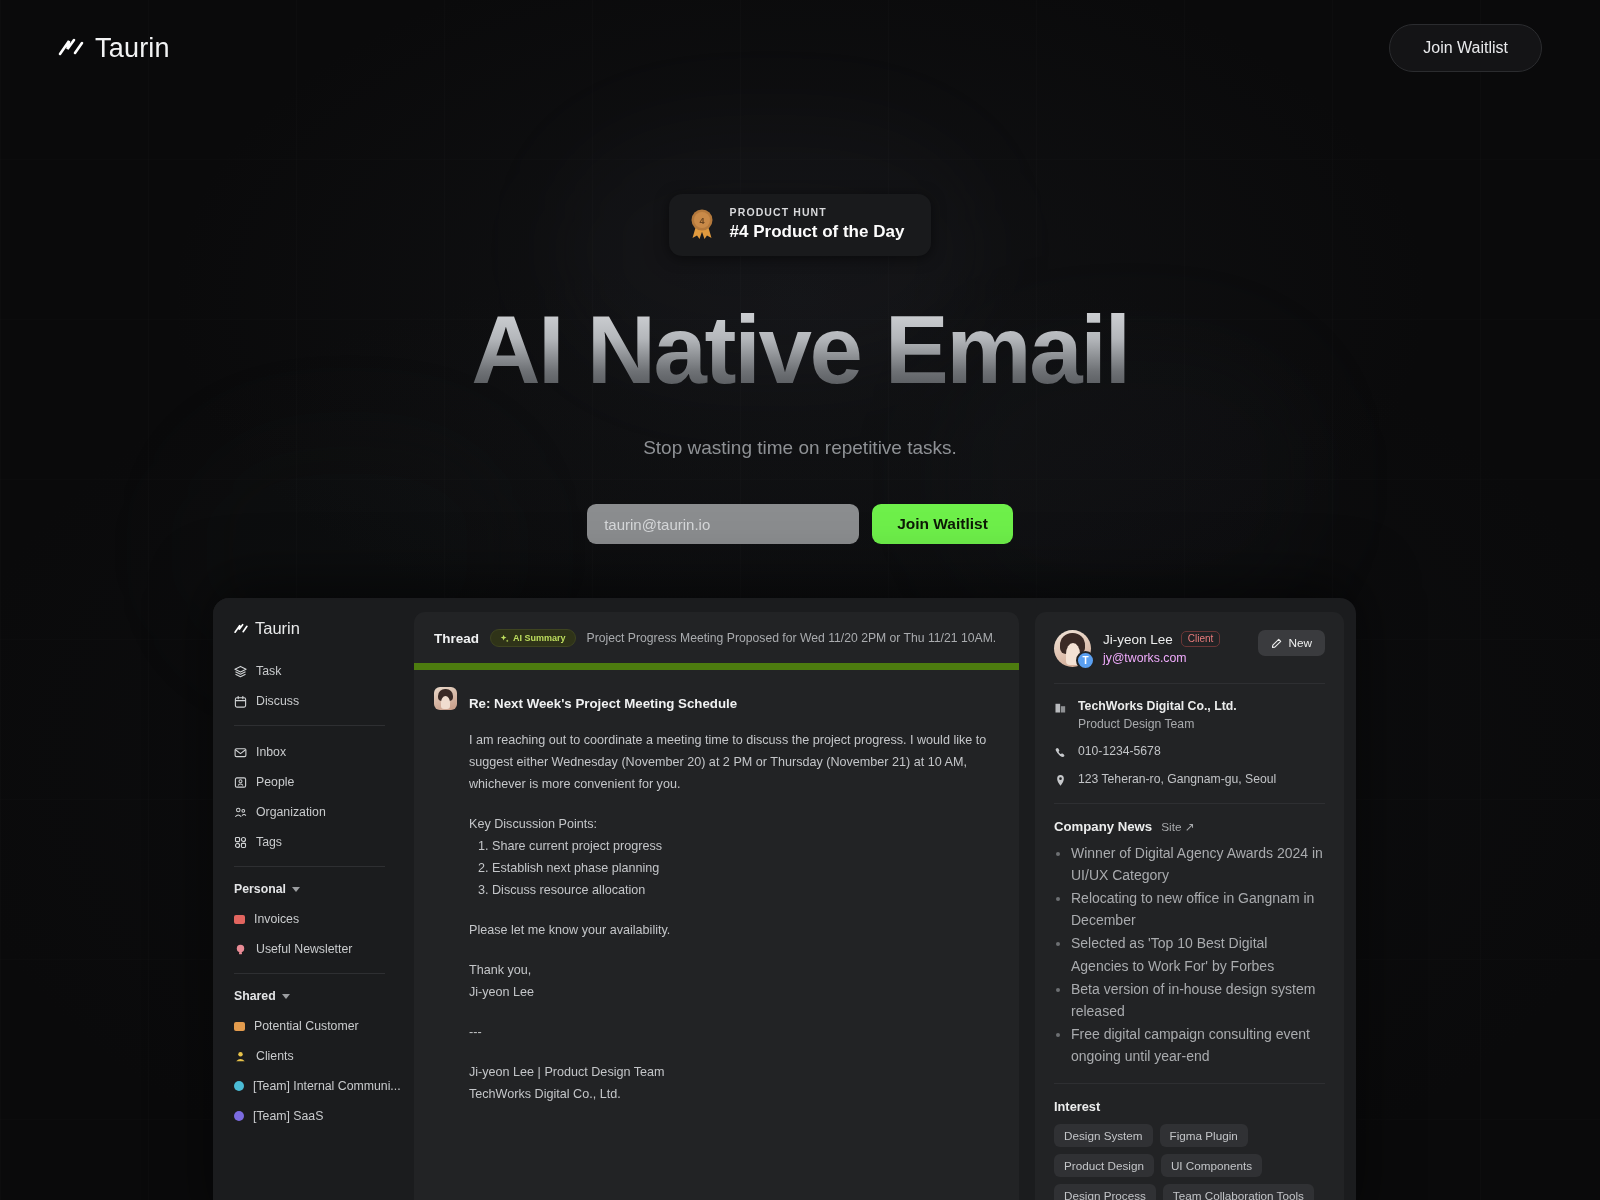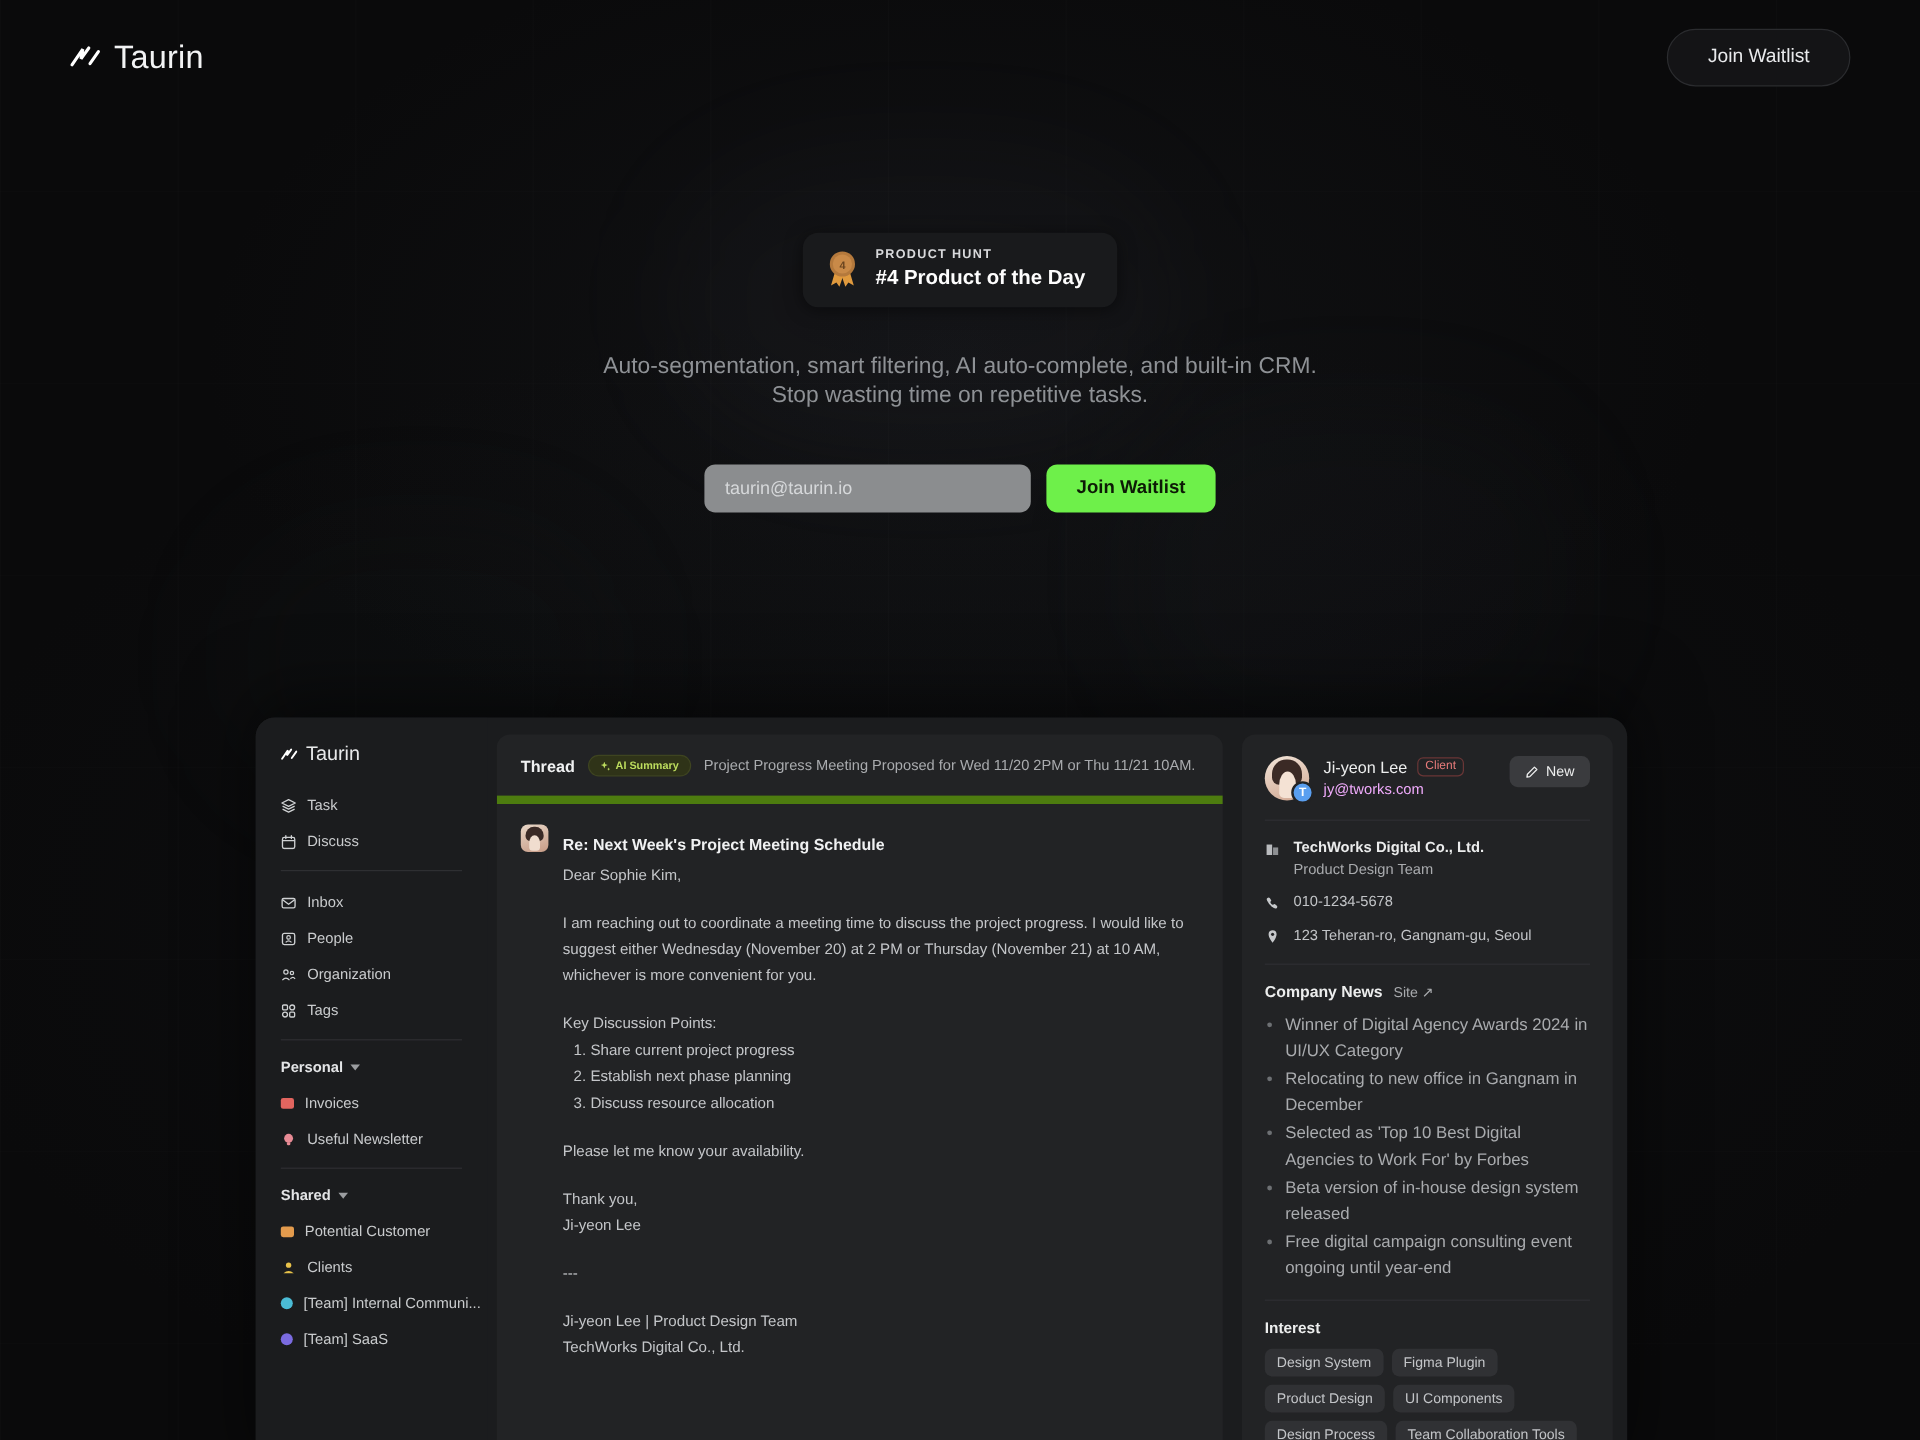--- a/index.html
+++ b/index.html
@@ -263,23 +263,23 @@
       <circle cx="15" cy="12" r="10.5" fill="#b4793c"></circle>
       <circle cx="15" cy="12" r="8" fill="#c98a48"></circle>
       <text x="15" y="16" font-size="9" font-family="Liberation Sans, sans-serif" fill="#6a4520" text-anchor="middle" font-weight="bold">4</text>
     </svg>
     <div class="ph-text">
       <div class="ph-kicker">PRODUCT HUNT</div>
       <div class="ph-title">#4 Product of the Day</div>
     </div>
   </div>
 
+  <h1 class="hero-h1">AI Native Email</h1>
 
   <div class="hero-sub">
-    <div>Auto-segmentation, smart filtering, AI auto-complete, and built-in CRM.</div>
     <div>Stop wasting time on repetitive tasks.</div>
   </div>
 
   <div class="hero-form">
     <input class="email-input" type="text" placeholder="taurin@taurin.io" style="">
     <button class="submit-btn">Join Waitlist</button>
   </div>
 </div>
 
 <div class="app">
@@ -413,21 +413,20 @@
       </div>
 
       <div class="msg">
         <div class="msg-top">
           <div class="avatar-sm"></div>
           <div style="flex:1;min-width:0;">
             <div class="msg-subject">Re: Next Week's Project Meeting Schedule</div>
           </div>
         </div>
         <div style="padding-left:35px;">
-          <div class="msg-body">Dear Sophie Kim,</div>
           <div class="msg-body" style="margin-top:18px;">I am reaching out to coordinate a meeting time to discuss the project progress. I would like to suggest either Wednesday (November 20) at 2 PM or Thursday (November 21) at 10 AM, whichever is more convenient for you.</div>
           <div class="msg-body" style="margin-top:18px;">Key Discussion Points:</div>
           <ol class="msg-list">
             <li>Share current project progress</li>
             <li>Establish next phase planning</li>
             <li>Discuss resource allocation</li>
           </ol>
           <div class="msg-body" style="margin-top:18px;">Please let me know your availability.</div>
           <div class="msg-body" style="margin-top:18px;">Thank you,
 Ji-yeon Lee</div>

